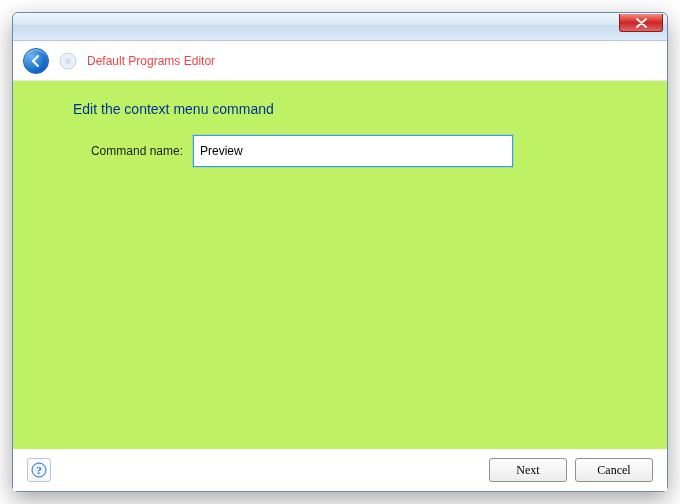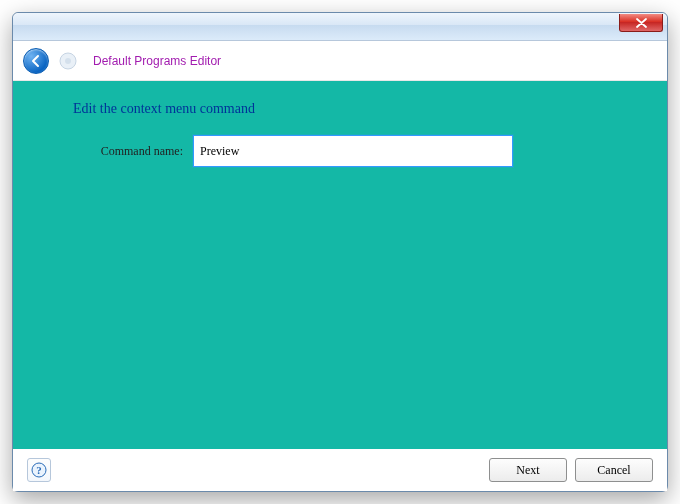--- a/index.html
+++ b/index.html
@@ -69,29 +69,28 @@
       cursor: pointer;
       box-shadow: inset 0 1px 2px rgba(255,255,255,0.6);
     }
     .back-btn svg { display:block; }
     .app-icon {
       width: 22px; height: 22px;
       opacity: 0.6;
       display: flex; align-items: center; justify-content: center;
     }
     .app-title {
-      color: #a21caf;
-      font-size: 12px;
-      margin-left: 6px;
+      color: #ef4444;
+      font-size: 12px;
+      margin-left: 0;
     }
     .content {
       flex: 1;
       padding: 14px 30px 0 60px;
-      background: #14b8a6;
-      font-family: Liberation Serif, serif;
+      background: #bef264;
     }
     .page-heading {
       color: #003399;
       font-size: 14px;
       margin: 6px 0 18px 0;
       font-weight: normal;
     }
     .form-row {
       display: flex;
       align-items: center;

